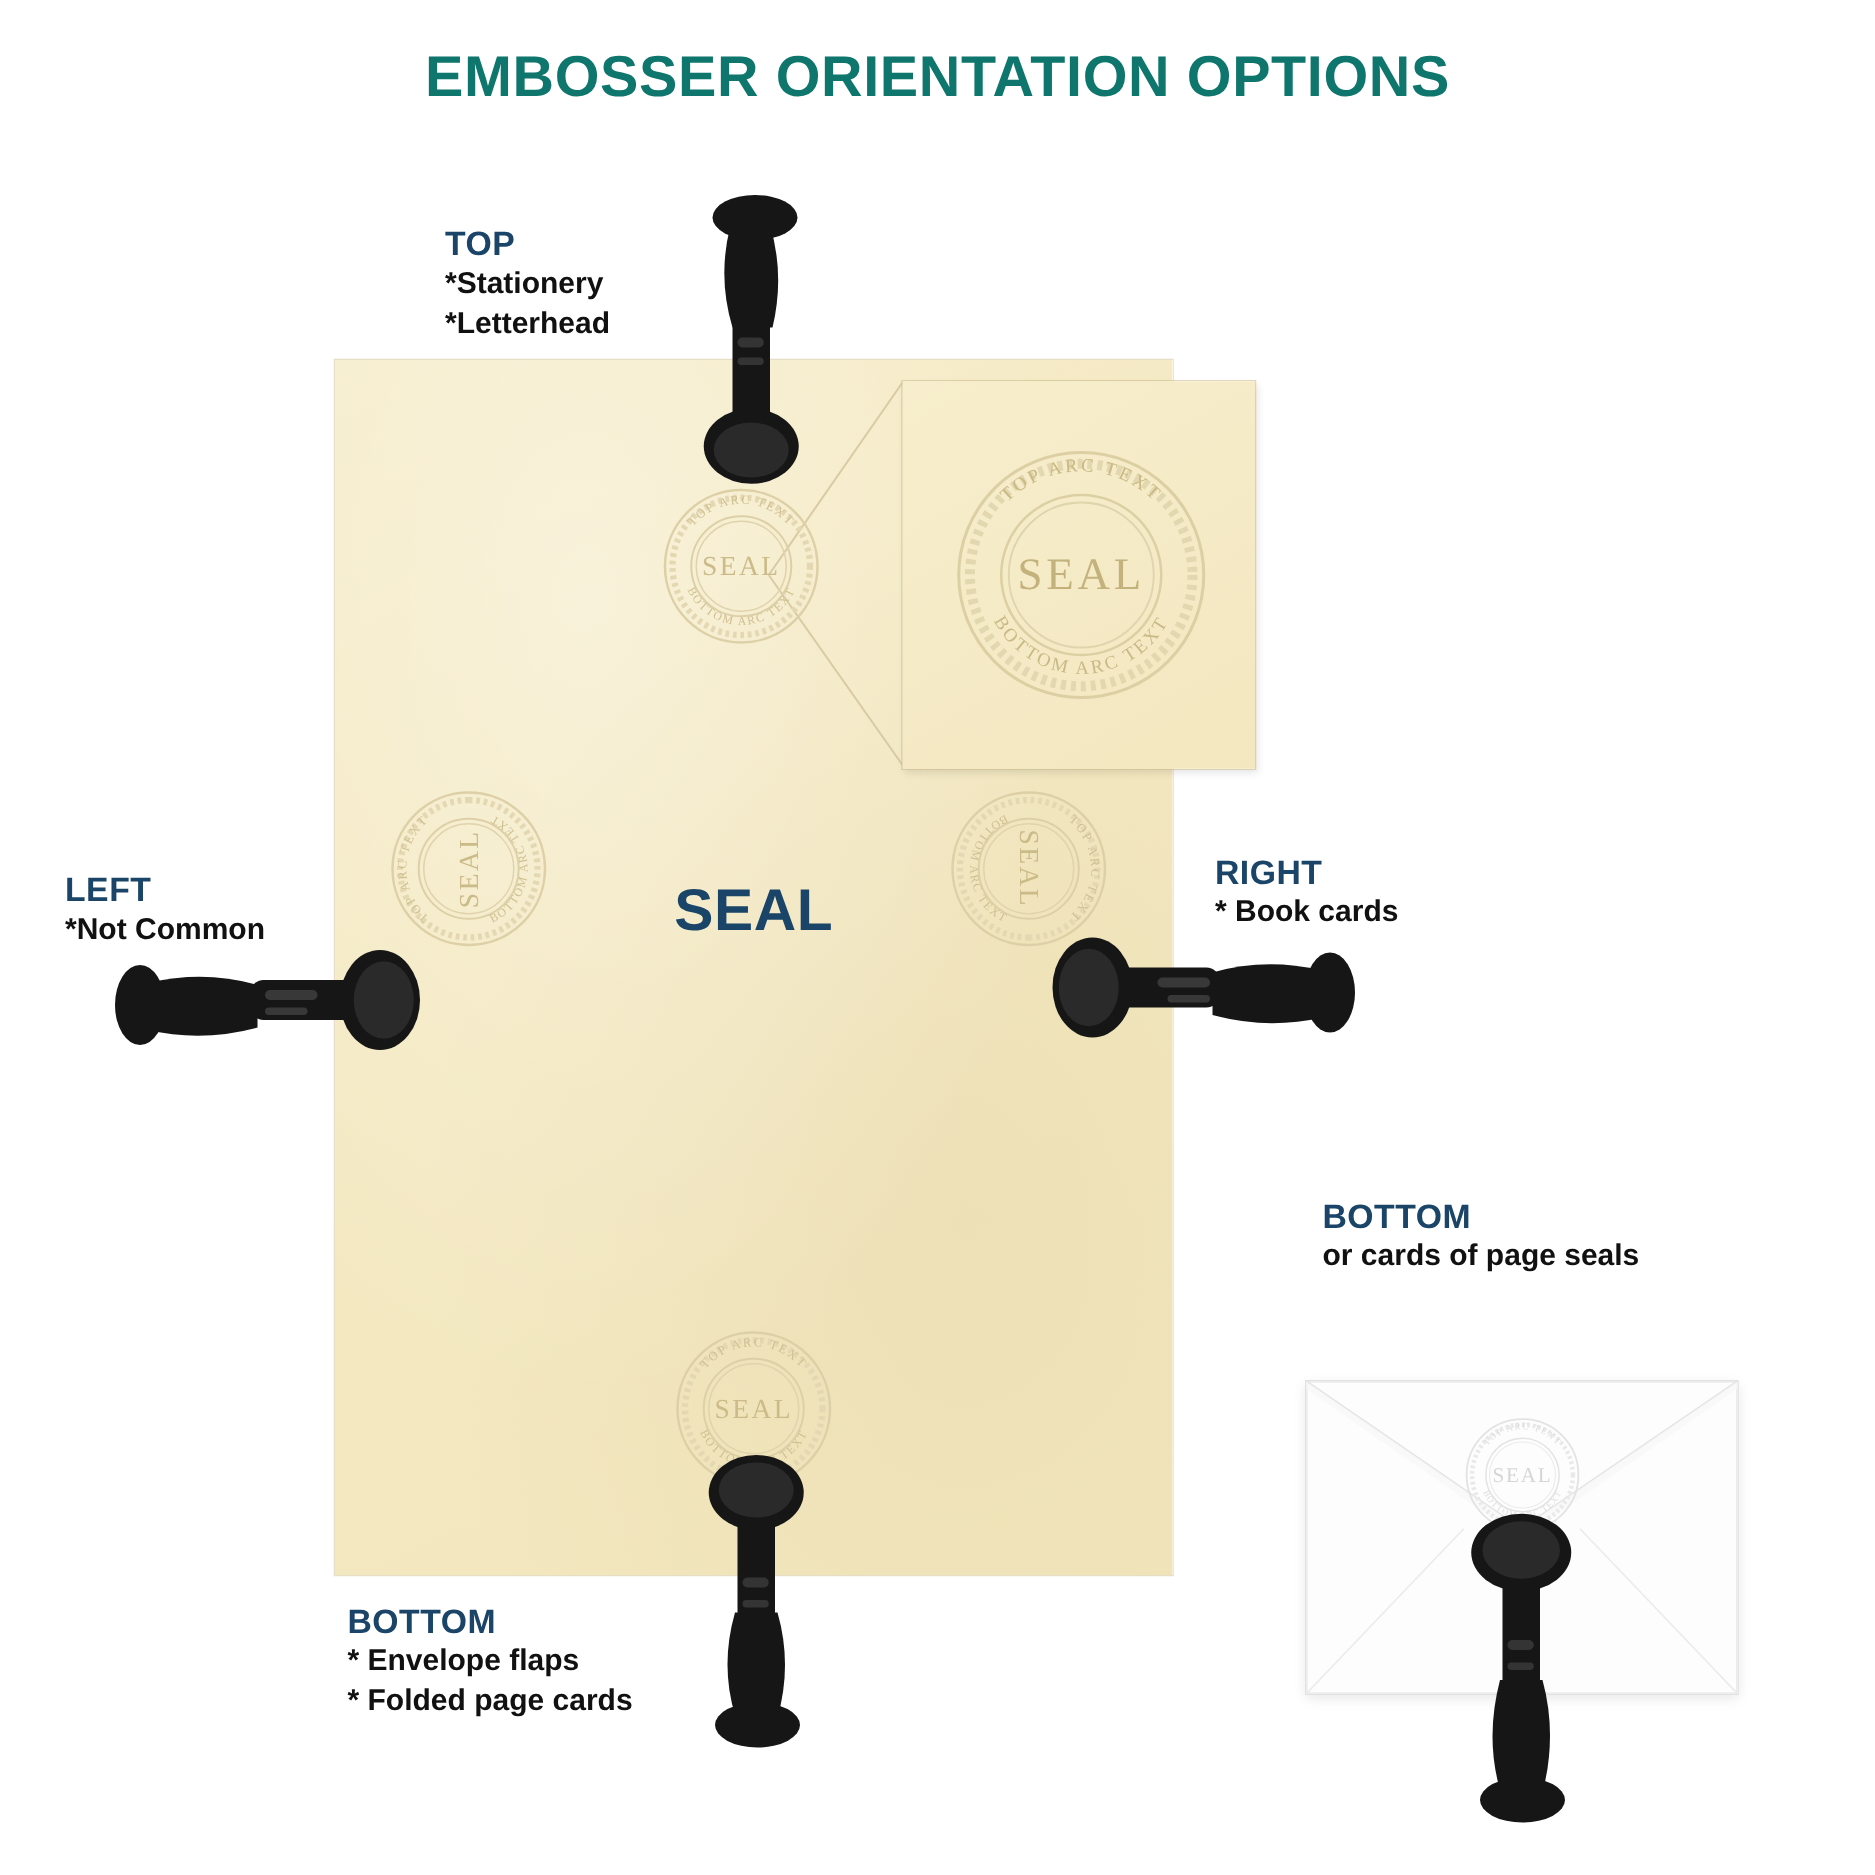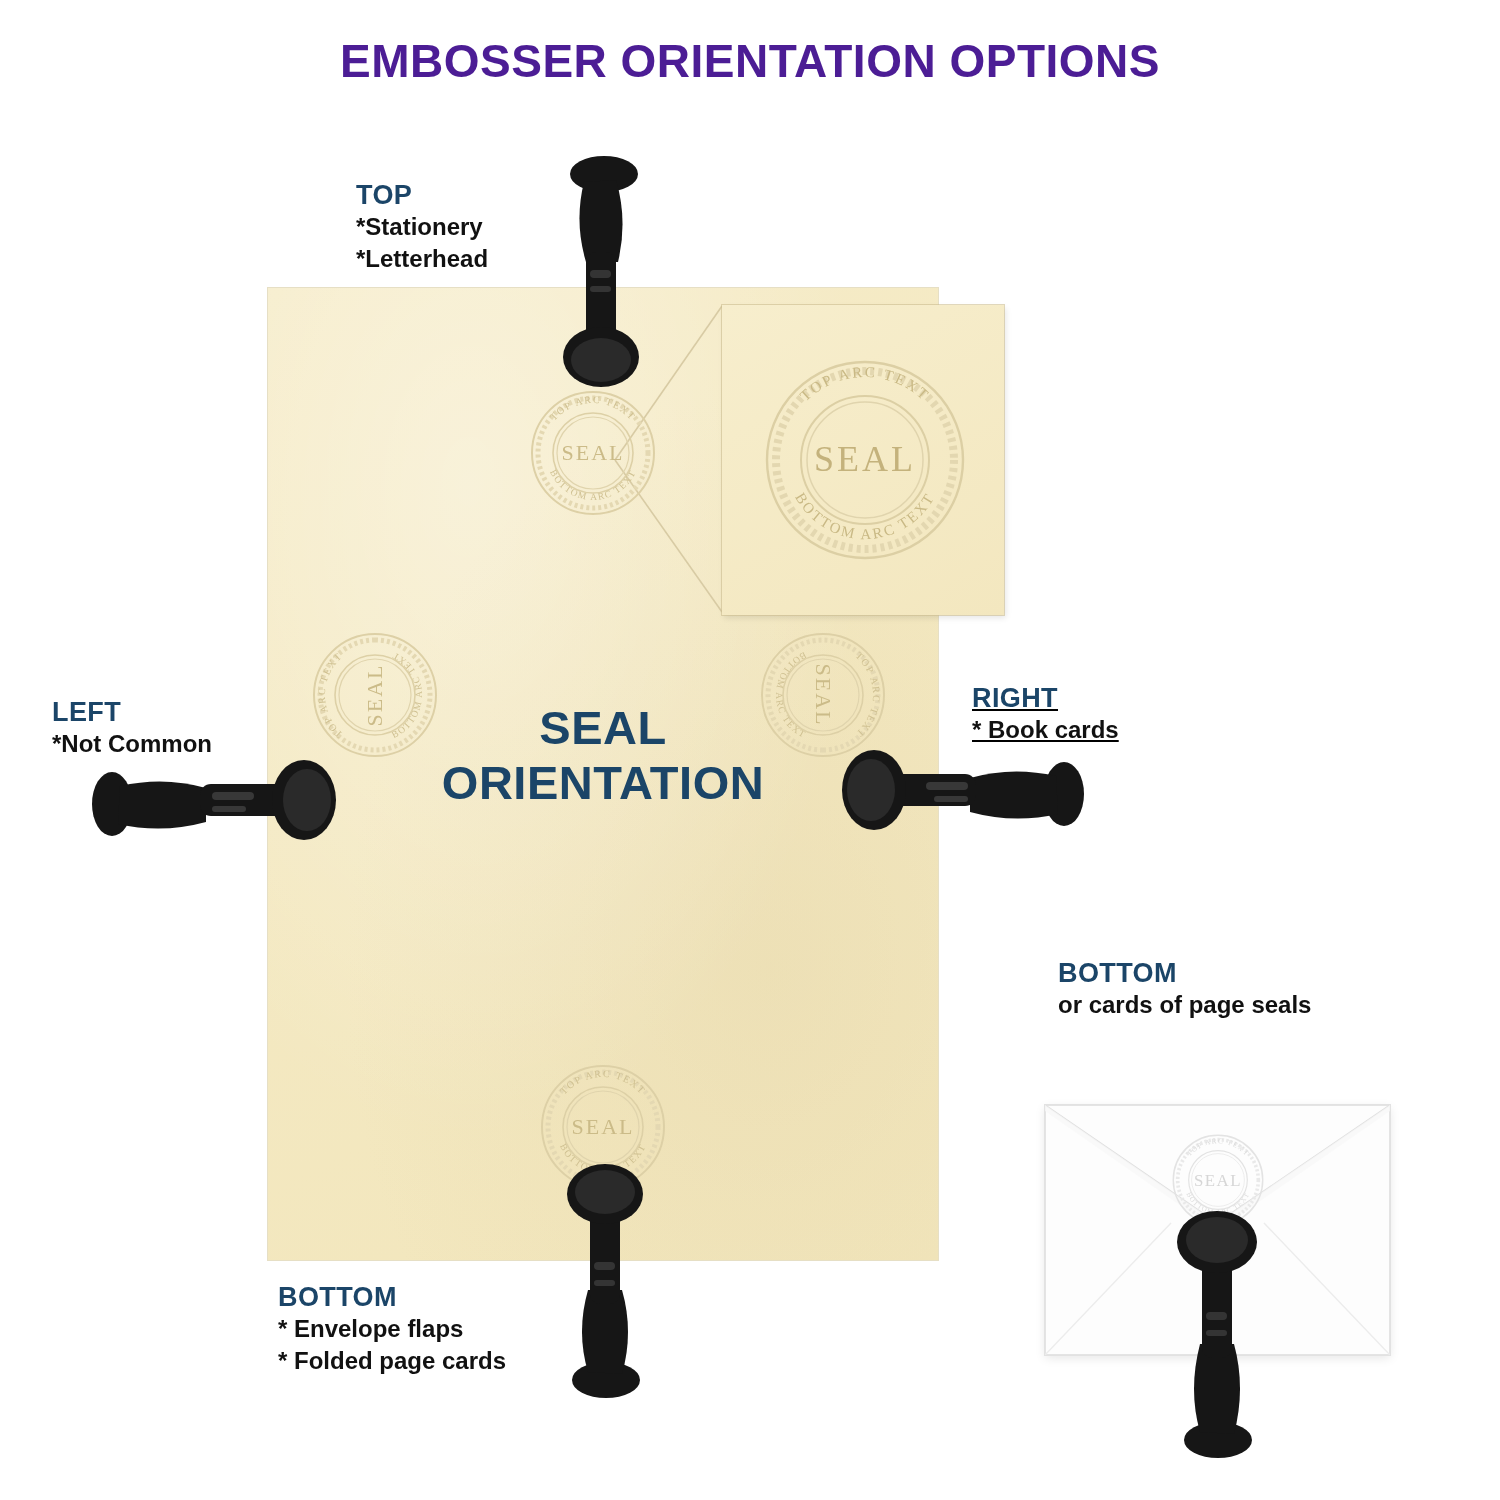--- a/index.html
+++ b/index.html
@@ -9,21 +9,21 @@
     font-family:"Liberation Sans", sans-serif;
     position:relative;
     overflow:hidden;
   }
   #stage{position:absolute;inset:0;}
 
   .title{
     position:absolute;top:34px;left:0;width:1500px;
     text-align:center;
     font-size:46px;font-weight:bold;letter-spacing:0.5px;
-    color:#4c1d95;
+    color:#0f766e;
   }
 
   
   .paper{
     position:absolute;left:268px;top:288px;width:670px;height:972px;
     background:linear-gradient(155deg,#f6ecc9 0%,#f4e9c2 40%,#f2e6bc 100%);
     box-shadow:0 0 0 1px rgba(210,196,150,.55);
   }
   .paper:after{
     content:"";position:absolute;inset:0;
@@ -53,21 +53,21 @@
   .seal{position:absolute;}
   .seal svg{display:block;}
 
   
   .lbl{position:absolute;}
   .lbl .hdr{color:#1b4568;font-weight:bold;font-size:27px;letter-spacing:.4px;}
   .lbl .sub{color:#111;font-weight:bold;font-size:24px;line-height:1.32;}
 
   .lbl-top{left:356px;top:180px;}
   .lbl-left{left:52px;top:697px;}
-  .lbl-right{left:972px;top:683px;text-decoration:underline;}
+  .lbl-right{left:972px;top:683px;}
   .lbl-bottom{left:278px;top:1282px;}
   .lbl-bottom-right{left:1058px;top:958px;}
 
   
   .envelope{
     position:absolute;left:1045px;top:1105px;width:345px;height:250px;
     background:#fdfdfd;
     box-shadow:0 0 0 1px #e2e2e2, 0 3px 10px rgba(0,0,0,.10);
   }
   .env-flap{position:absolute;inset:0;}
@@ -186,21 +186,20 @@
       </text>
       <text font-size="9.5" fill="#cfc091" letter-spacing="1.4" font-family="'Liberation Serif',serif">
         <textPath href="#arcBotB" startOffset="50%" text-anchor="middle">BOTTOM ARC TEXT</textPath>
       </text>
       <text x="75" y="82" text-anchor="middle" font-size="22" fill="#cbbb88" letter-spacing="2" font-family="'Liberation Serif',serif">SEAL</text>
     </svg>
   </div>
 
   <div class="center-text">
     <div>SEAL</div>
-    <div>ORIENTATION</div>
   </div>
 
   <svg class="tool" style="left:546px;top:152px;" width="110" height="240" viewBox="0 0 110 240">
     <g fill="#161616">
       <ellipse cx="58" cy="22" rx="34" ry="18"></ellipse>
       <path d="M38 30 q-10 40 2 80 l32 0 q10 -42 -2 -82 z"></path>
       <rect x="40" y="100" width="30" height="100" rx="10"></rect>
       <ellipse cx="55" cy="205" rx="38" ry="30"></ellipse>
       <ellipse cx="55" cy="208" rx="30" ry="22" fill="#2a2a2a"></ellipse>
     </g>

